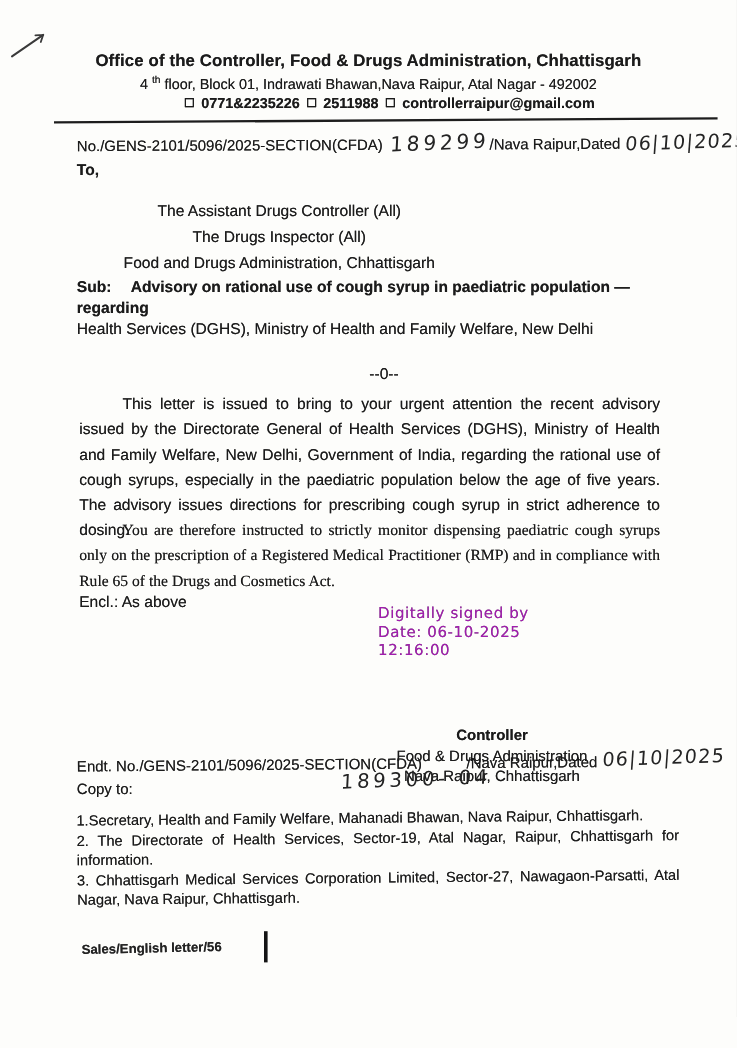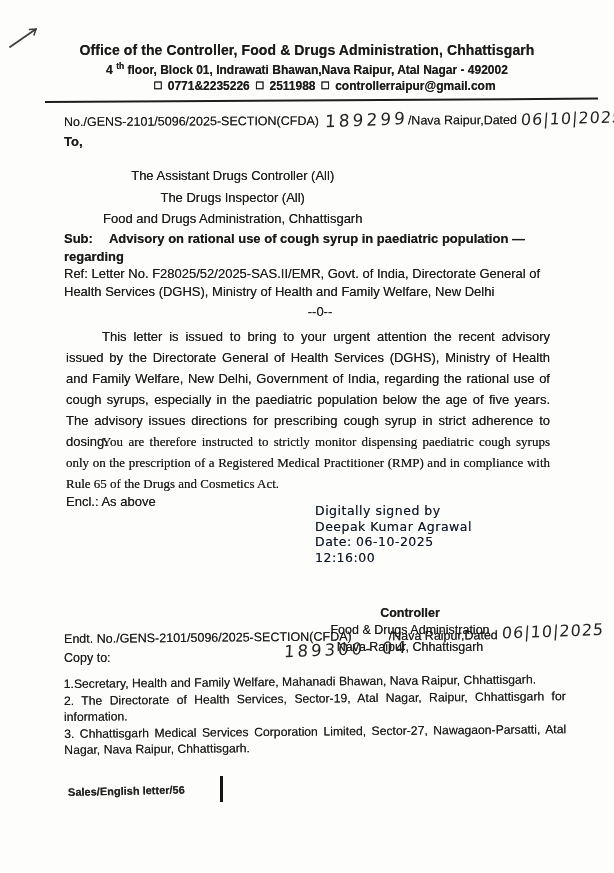--- a/index.html
+++ b/index.html
@@ -6,21 +6,21 @@
   .page {
     position:relative; width:614px; height:873px; margin:0 auto;
     background:#fdfdfb; overflow:hidden;
     color:#1b1b1b;
     font-family:"Liberation Sans", sans-serif;
     text-shadow:0 0 0.4px rgba(25,25,25,0.75);
   }
   
   .letterhead { position:absolute; top:42px; left:0; width:100%; text-align:center; }
   .lh-title { font-size:14px; font-weight:bold; letter-spacing:0.1px; }
-  .lh-address { font-size:12px; font-weight:bold; margin-top:3px;text-align:center; }
+  .lh-address { font-size:12px; font-weight:normal; margin-top:3px;text-align:center; }
   .lh-address sup { font-size:8.5px; vertical-align:super; }
   .lh-contact { font-size:12px; font-weight:bold; margin-top:2px;padding-left:33px; }
   .bullet-box { font-size:10px; display:inline-block; transform:translateY(-1px); margin:0 2px; }
   .rule {
     position:absolute; top:101px; left:45px; width:553px; height:0;
     border-top:2.4px solid #1d1d1d; transform:rotate(-0.35deg); transform-origin:left center;
   }
   
   .ref-line {
     position:absolute; top:111px; left:64px; width:536px;
@@ -47,21 +47,21 @@
   .separator { position:absolute; top:304px; left:0; width:640px; text-align:center; font-size:13px; }
   
   .para { position:absolute; left:66px; width:484px; font-size:13px; line-height:21px; text-align:justify; text-indent:36px; }
   .para1 { top:326px; }
   .para2 { top:431px;font-family:Liberation Serif, serif; }
   .encl { position:absolute; top:494px; left:66px; font-size:13px; }
   
   .stamp {
     position:absolute; top:503px; left:315px; width:240px;
     font-family:"DejaVu Sans", sans-serif; font-size:12.5px; line-height:15.5px;
-    letter-spacing:0.5px; color:#0f172a; text-shadow:0 0 0.3px rgba(30,30,30,0.6);
+    letter-spacing:0.5px; color:#a21caf; text-shadow:0 0 0.3px rgba(30,30,30,0.6);
   }
   .sig-org { position:absolute; top:561px; left:320px; width:180px; text-align:center; font-size:12.5px; line-height:17.2px;margin-top:44px; }
   .sig-designation { font-weight:bold; }
   
   .endt-row {
     position:absolute; top:626px; left:64px; width:540px;
     display:flex; align-items:flex-start; transform:rotate(-0.5deg); transform-origin:left center;
   }
   .endt-row .ref-label { padding-top:6px; }
   .copy-to { position:absolute; top:651px; left:64px; font-size:12.5px; }
@@ -113,34 +113,32 @@
 
   <div class="addressees">
     <div>The Assistant Drugs Controller (All)</div>
     <div>The Drugs Inspector (All)</div>
     <div>Food and Drugs Administration, Chhattisgarh</div>
   </div>
 
   <div class="subject-block">
     <div class="subject-row"><span>Sub:</span><span class="sub-text">Advisory on rational use of cough syrup in paediatric population —</span></div>
     <div class="subject-line2">regarding</div>
-    <div>Ref: Letter No. F28025/52/2025-SAS.II/EMR, Govt. of India, Directorate General of</div>
     <div>Health Services (DGHS), Ministry of Health and Family Welfare, New Delhi</div>
   </div>
 
   <div class="separator">--0--</div>
 
   <div class="para para1">This letter is issued to bring to your urgent attention the recent advisory issued by the Directorate General of Health Services (DGHS), Ministry of Health and Family Welfare, New Delhi, Government of India, regarding the rational use of cough syrups, especially in the paediatric population below the age of five years. The advisory issues directions for prescribing cough syrup in strict adherence to dosing.</div>
   <div class="para para2">You are therefore instructed to strictly monitor dispensing paediatric cough syrups only on the prescription of a Registered Medical Practitioner (RMP) and in compliance with Rule 65 of the Drugs and Cosmetics Act.</div>
 
   <div class="encl">Encl.: As above</div>
 
   <div class="stamp">
     <div>Digitally signed by</div>
-    <div>Deepak Kumar Agrawal</div>
     <div>Date: 06-10-2025</div>
     <div>12:16:00</div>
   </div>
   <div class="sig-org">
     <div class="sig-designation">Controller</div>
     <div>Food &amp; Drugs Administration</div>
     <div>Nava Raipur, Chhattisgarh</div>
   </div>
 
   <div class="endt-row">

